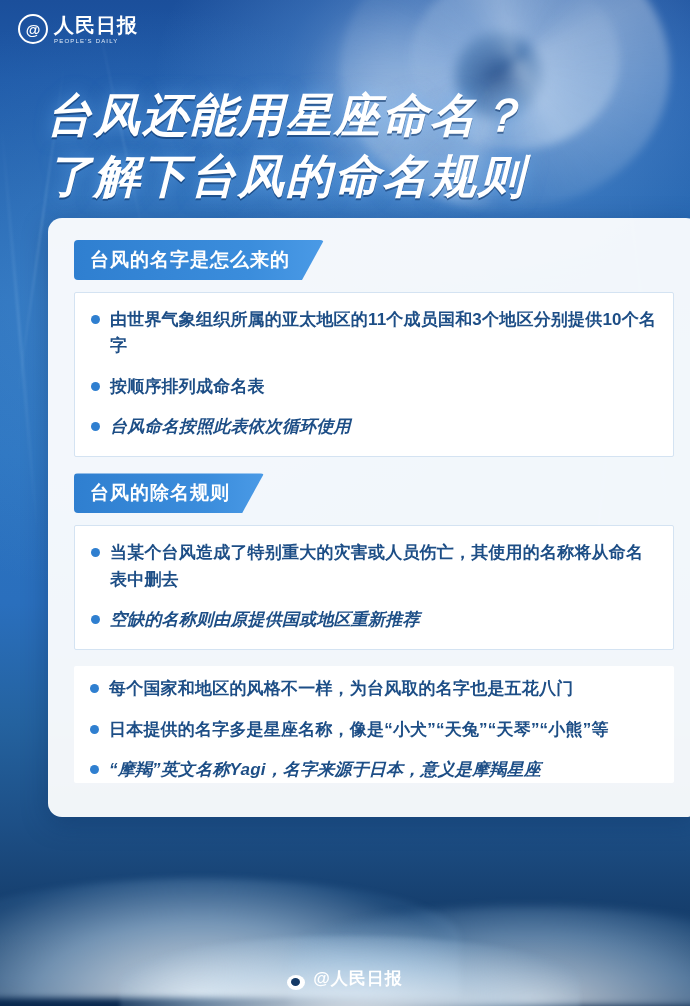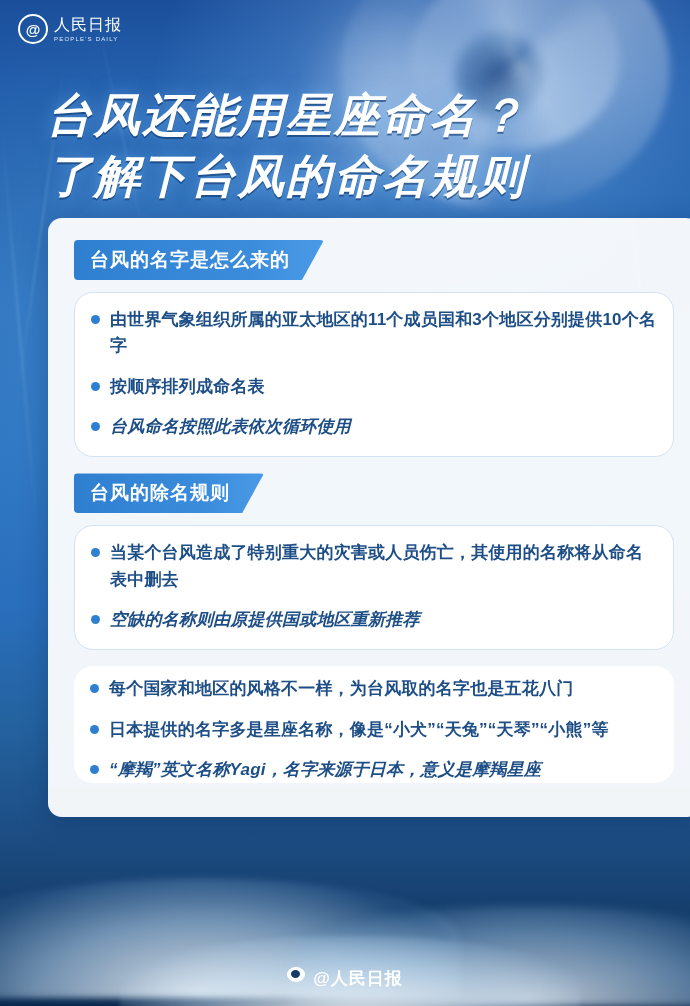--- a/index.html
+++ b/index.html
@@ -92,22 +92,22 @@
     font-size: 15px;
     font-weight: bold;
     display: flex;
     align-items: center;
     justify-content: center;
     line-height: 1;
   }
   .logo-text-wrap { display: flex; flex-direction: column; line-height: 1; }
   .logo-cn {
     color: #ffffff;
-    font-size: 16px;
-    font-weight: normal;
+    font-size: 20px;
+    font-weight: bold;
     letter-spacing: 1px;
   }
   .logo-en {
     color: #dfeaf7;
     font-size: 6px;
     letter-spacing: 1.2px;
     margin-top: 3px;
   }
 
   
@@ -158,21 +158,21 @@
     font-weight: bold;
     letter-spacing: 1px;
     padding: 7px 34px 7px 16px;
     border-radius: 4px;
     clip-path: polygon(0 0, 100% 0, calc(100% - 22px) 100%, 0 100%);
   }
 
   .card {
     margin: 12px 26px 0 26px;
     border: 1px solid #d4e3f2;
-    border-radius: 19px;
+    border-radius: 2px;
     padding: 14px 16px 16px 16px;
     background: #ffffff;
   }
   .card.plain {
     border: none;
     padding: 10px 16px 0 16px;
   }
 
   .bullet-row {
     display: flex;
@@ -232,21 +232,21 @@
     background: linear-gradient(180deg, rgba(20,70,125,0.0), rgba(14,52,96,0.85) 60%, rgba(10,40,78,0.95));
   }
 
   
   .footer {
     position: absolute;
     left: 0;
     bottom: 16px;
     width: 690px;
     display: flex;
-    align-items: flex-start;
+    align-items: flex-end;
     justify-content: center;
     gap: 8px;
     z-index: 10;
   }
   .weibo-eye {
     width: 18px;
     height: 15px;
     border-radius: 50%;
     background: #ffffff;
     position: relative;

